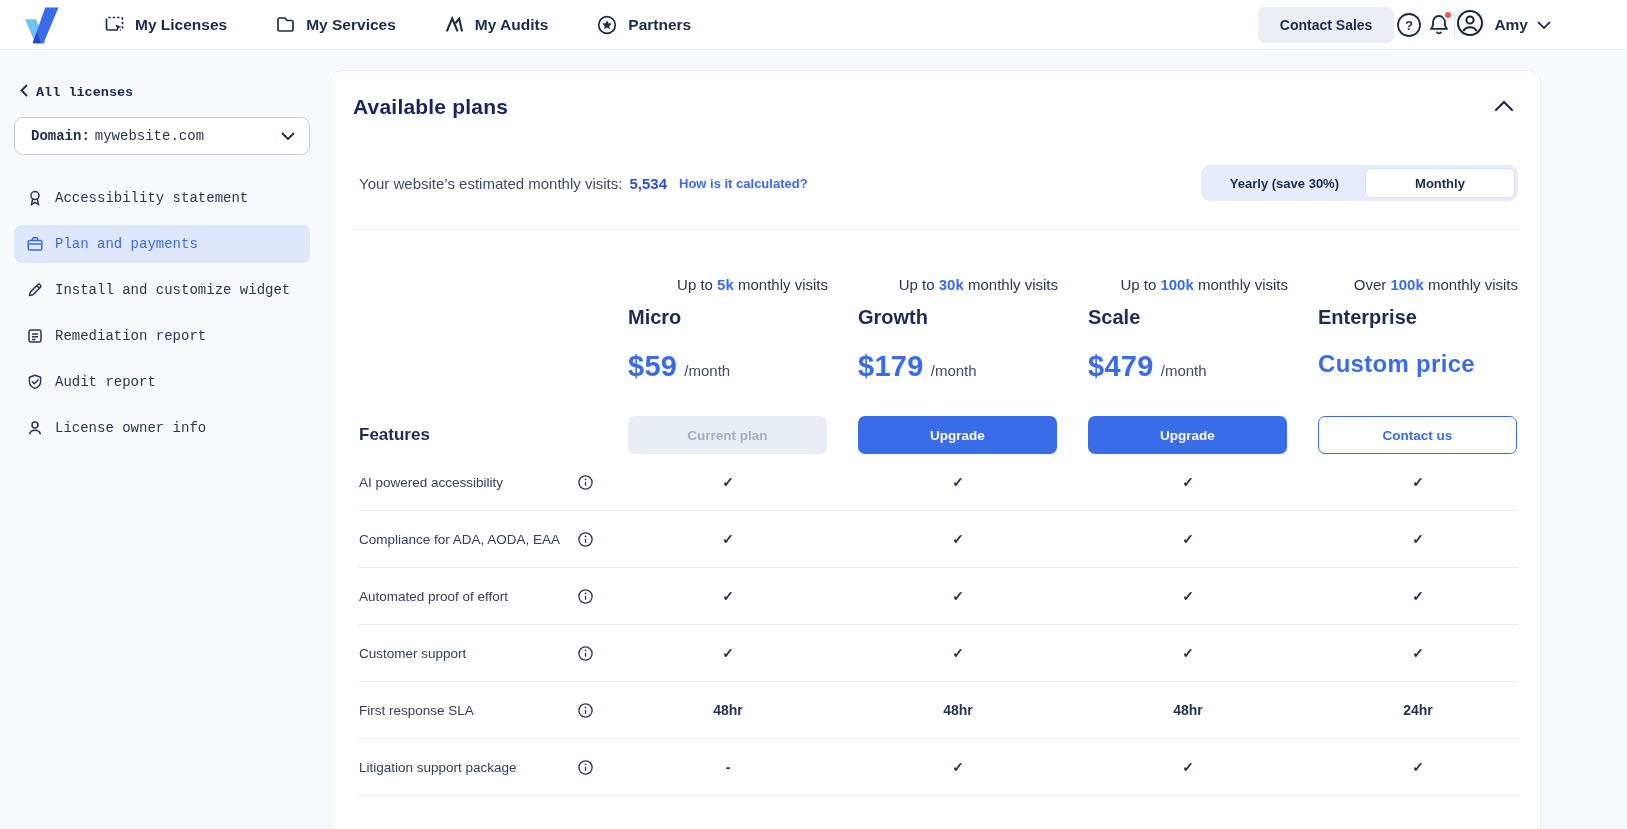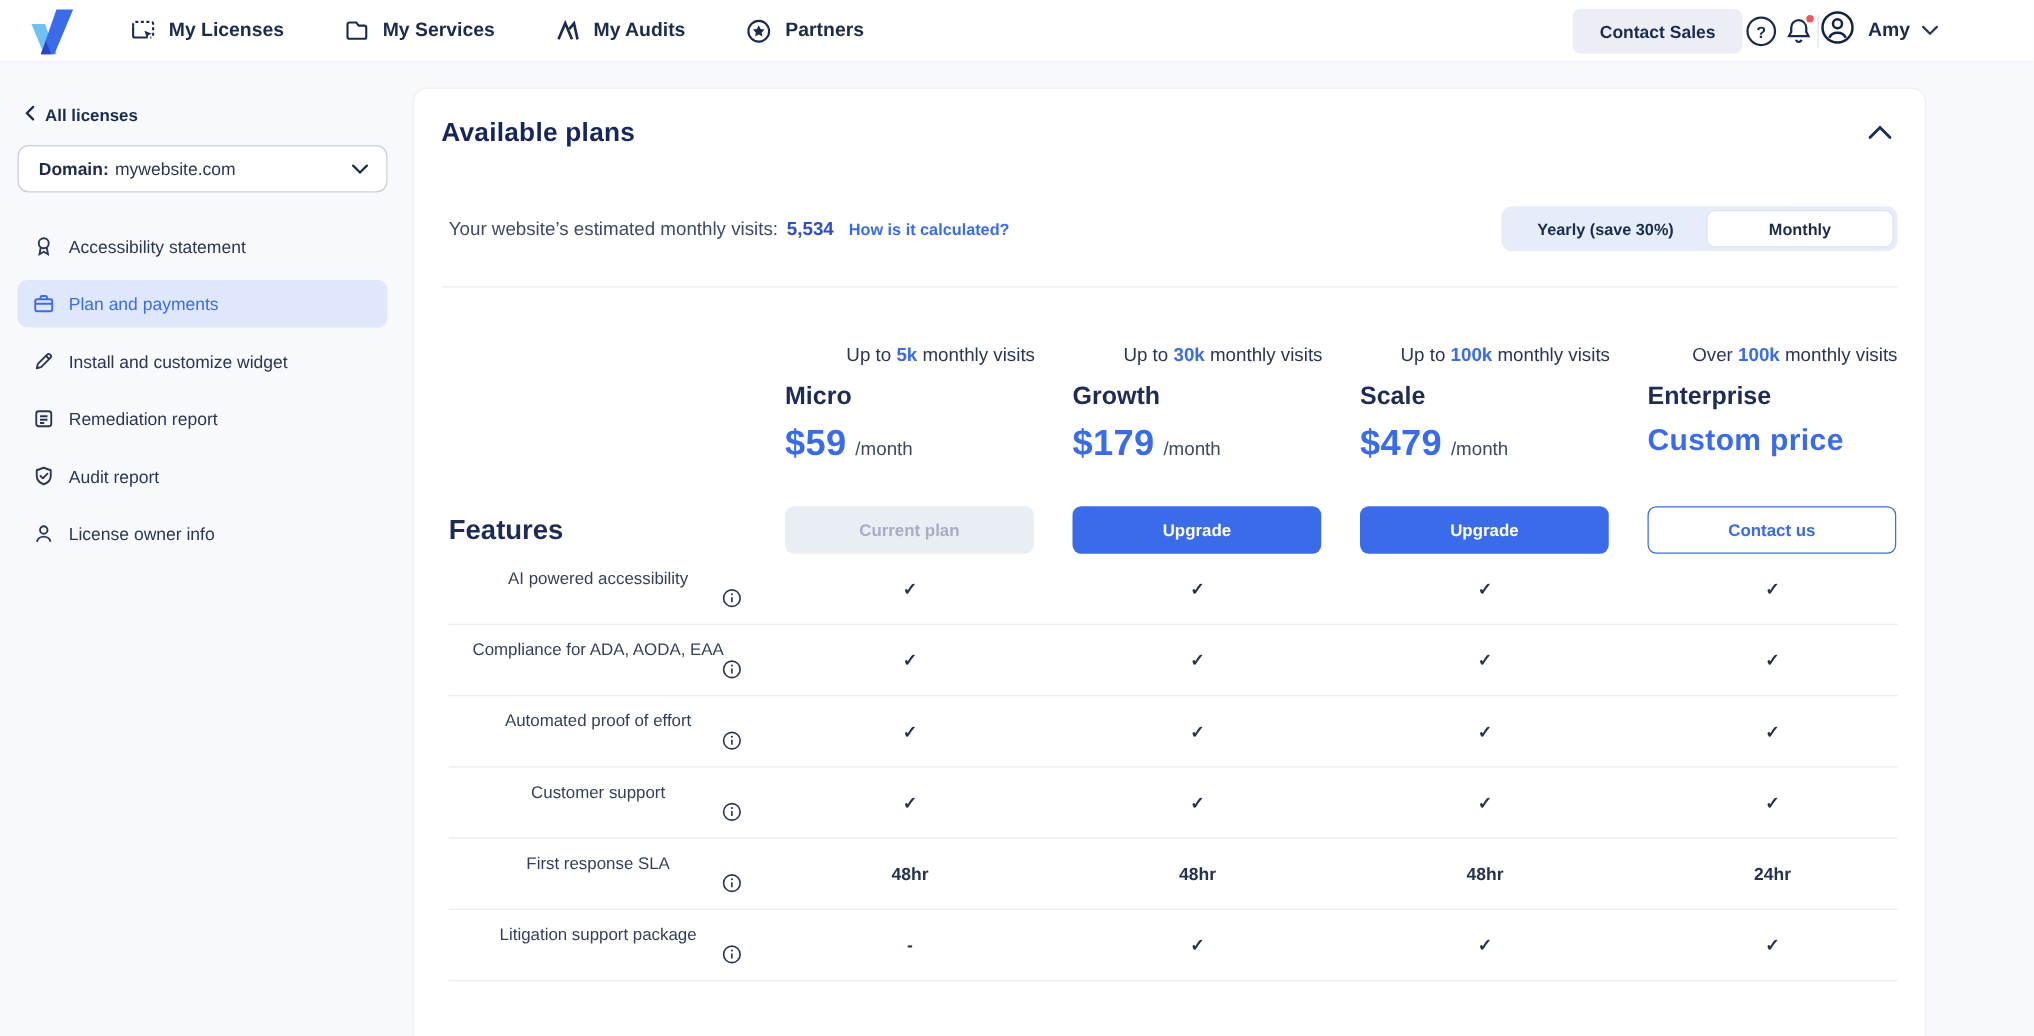--- a/index.html
+++ b/index.html
@@ -20,21 +20,21 @@
   .icon-btn { background:none; border:none; cursor:pointer; position:relative; display:flex;
               align-items:center; justify-content:center; width:30px; height:30px; }
   .notif-dot { position:absolute; top:0px; right:1px; width:10px; height:10px; border-radius:50%;
                background:#EE5A5A; border:2px solid #fff; }
   .v-divider { width:1px; height:26px; background:#DDE2EA; }
   .user { display:flex; align-items:center; gap:9px; cursor:pointer; }
   .user-name { font-size:15.5px; font-weight:700; }
 
   
   .layout { display:flex; height:779px; }
-  .sidebar { width:330px; flex:0 0 330px; padding:34px 20px 12px 14px; }
+  .sidebar { width:330px; flex:0 0 330px; padding:34px 20px 12px 14px;font-family:Liberation Mono, monospace; }
   .back-link { display:flex; align-items:center; gap:8px; font-size:13.5px; font-weight:700;
                color:#1B2B4D; cursor:pointer; padding-left:6px; }
   .domain-select { margin-top:16px; height:38px; border:1px solid #C9CFDB; border-radius:9px;
                    background:#fff; display:flex; align-items:center; padding:0 14px 0 16px;
                    font-size:14px; cursor:pointer; }
   .domain-select .dlabel { font-weight:700; }
   .domain-select .dvalue { margin-left:5px; color:#2A3654; }
   .domain-select svg { margin-left:auto; }
   .side-nav { margin-top:24px; display:flex; flex-direction:column; gap:8px; }
   .side-item { display:flex; align-items:center; gap:11px; height:38px; border-radius:8px;
@@ -63,36 +63,36 @@
 
   .card-divider { border:none; border-top:1px solid #E9ECF1; margin-top:28px; }
 
   
   .grid { margin-top:46px; padding-left:6px; }
   .grid-row { display:grid; grid-template-columns:239px 200px 200px 200px 200px; column-gap:30px;
               align-items:center; }
   .plan-visits { font-size:15px; color:#2A3654;text-align:right; }
   .plan-visits b { color:#3A6BE9; font-weight:800; }
   .plan-name { font-size:20px; font-weight:800; color:#1E2C55; margin-top:13px; }
-  .plan-price-row { margin-top:10px; display:flex; align-items:baseline; height:36px; }
+  .plan-price-row { margin-top:21px; display:flex; align-items:baseline; height:36px; }
   .plan-price { font-size:29px; font-weight:800; color:#3A6BE9; letter-spacing:.3px; }
   .plan-price.custom { font-size:24px; }
   .plan-period { font-size:15px; color:#3E4A66; margin-left:7px; }
 
   .buttons-row { margin-top:30px; }
-  .features-heading { font-size:22px; font-weight:800; color:#1E2C55; }
+  .features-heading { font-size:17px; font-weight:800; color:#1E2C55; }
   .plan-btn { width:199px; height:38px; border-radius:7px; font-family:inherit; font-size:13.5px;
               font-weight:700; cursor:pointer; }
   .plan-btn.disabled { background:#E9EDF4; border:none; color:#A6AFC3; cursor:default; }
   .plan-btn.primary { background:#3A6BE9; border:none; color:#fff; }
   .plan-btn.outline { background:#fff; border:1.5px solid #3A6BE9; color:#3A6BE9; }
 
   .f-row { height:57px; border-bottom:1px solid #E9ECF1; }
   .f-row:first-of-type { margin-top:8px; }
-  .f-label-cell { display:flex; align-items:center;flex-direction:column; }
+  .f-label-cell { display:flex; align-items:center; }
   .f-label { font-size:13.5px; color:#333F5C; }
   .f-info { margin-left:auto; margin-right:4px; display:flex; cursor:pointer; }
   .f-val { text-align:center; font-size:14px; color:#25334F; font-weight:600; }
 </style>
 </head>
 <body>
 
 <header class="topbar">
   <div class="logo">
     <svg width="40" height="40" viewBox="0 0 48 48">

